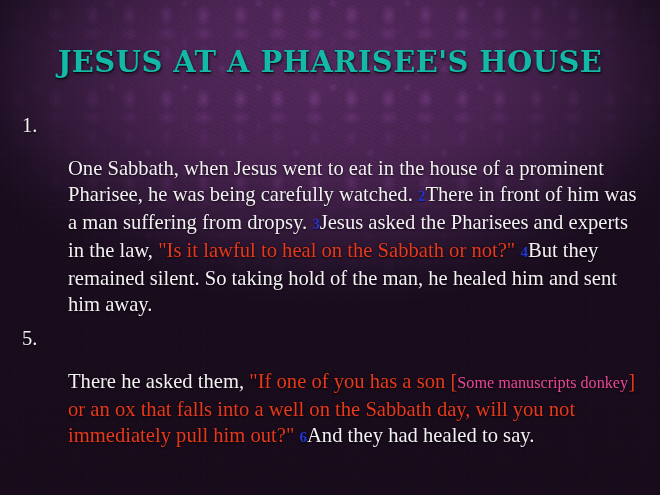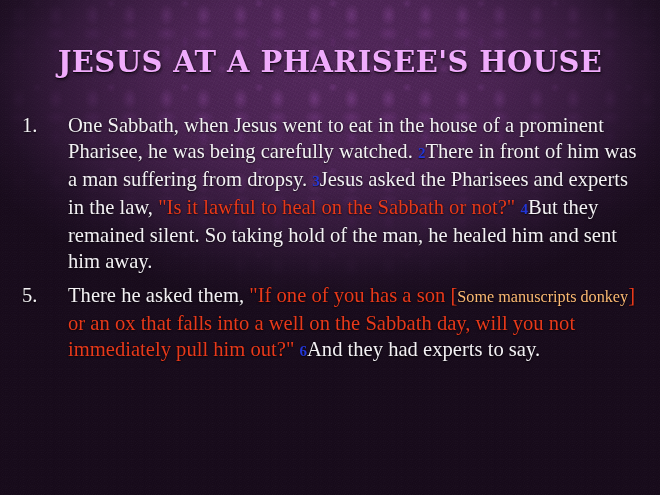--- a/index.html
+++ b/index.html
@@ -77,21 +77,21 @@
     position: absolute;
     inset: 0;
   }
 
   #slide .slide-title {
     position: absolute;
     left: 0;
     right: 0;
     top: 48px;
     text-align: center;
-    color: #f0abfc;
+    color: #14b8a6;
     font-family: "DejaVu Serif", "Liberation Serif", serif;
     font-weight: bold;
     font-size: 29px;
     letter-spacing: 0.4px;
     line-height: 1;
     text-shadow:
       0 1px 0 rgba(0,0,0,0.55),
       1px 2px 3px rgba(0,0,0,0.55),
       0 0 1px rgba(0,0,0,0.5);
     white-space: nowrap;
@@ -117,34 +117,35 @@
   #slide .marker {
     flex: 0 0 auto;
     width: 46px;
     color: #f4f1f5;
     font-size: 20.6px;
     line-height: 26.1px;
   }
   #slide .ptext {
     flex: 1 1 auto;
     text-align: left;
+    margin-top: 43px;
   }
 
   #slide .vnum {
     color: #2336d6;
     font-size: 15px;
     font-weight: bold;
     vertical-align: baseline;
     text-shadow: 0 1px 1px rgba(0,0,0,0.6);
   }
   #slide .red {
     color: #e8391b;
   }
   #slide .note {
-    color: #fdba74;
+    color: #ec4899;
     font-size: 16.2px;
     font-family: Liberation Serif, serif;
   }
 </style>
 </head>
 <body>
 
 <div id="slide">
 
   <div class="bg-damask"></div>
@@ -155,18 +156,18 @@
 
     <div class="slide-title">JESUS AT A PHARISEE'S HOUSE</div>
 
     <div class="body" id="body-list">
         <div class="para">
           <span class="marker">1.</span>
           <span class="ptext"><span> One Sabbath, when Jesus went to eat in the house of a prominent Pharisee, he was being carefully watched. </span><span class="vnum">2</span><span>There in front of him was a man suffering from dropsy. </span><span class="vnum">3</span><span>Jesus asked the Pharisees and experts in the law, </span><span class="red">"Is it lawful to heal on the Sabbath or not?" </span><span class="vnum">4</span><span>But they remained silent. So taking hold of the man, he healed him and sent him away.</span></span>
         </div>
         <div class="para">
           <span class="marker">5.</span>
-          <span class="ptext"><span> There he asked them, </span><span class="red">"If one of you has a son </span><span class="red">[</span><span class="note">Some manuscripts donkey</span><span class="red">] or an ox that falls into a well on the Sabbath day, will you not immediately pull him out?" </span><span class="vnum">6</span><span>And they had experts to say.</span></span>
+          <span class="ptext"><span> There he asked them, </span><span class="red">"If one of you has a son </span><span class="red">[</span><span class="note">Some manuscripts donkey</span><span class="red">] or an ox that falls into a well on the Sabbath day, will you not immediately pull him out?" </span><span class="vnum">6</span><span>And they had healed to say.</span></span>
         </div>
       </div>
 
   </div>
 </div>
 
 </body></html>

